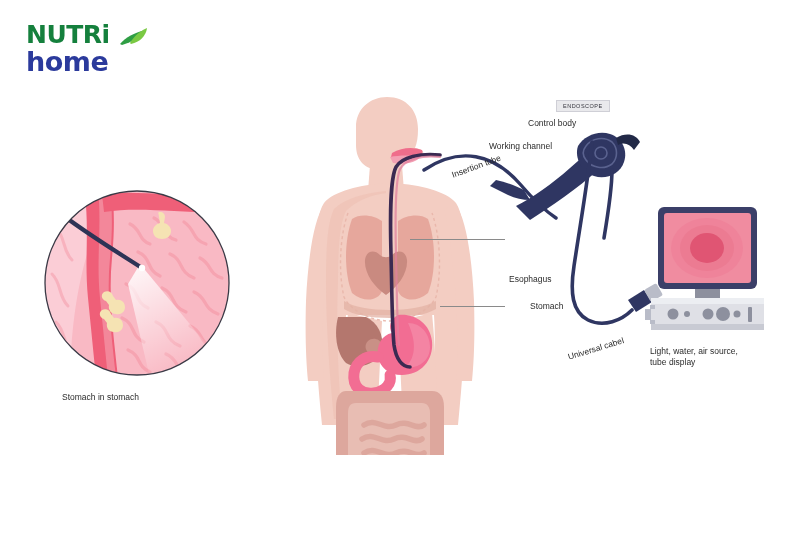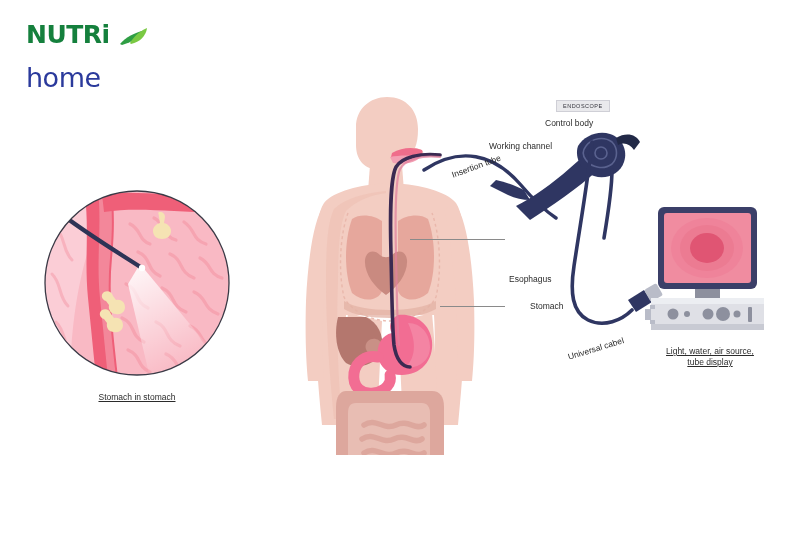--- a/index.html
+++ b/index.html
@@ -14,35 +14,35 @@
 
   
   #logo{position:absolute;left:26px;top:22px;width:140px;height:56px;}
   #logo .nutri{
     font-family:"DejaVu Sans", sans-serif;
     font-weight:bold;font-size:25px;letter-spacing:-0.5px;
     color:#15803d;line-height:26px;display:block;
   }
   #logo .home{
     font-family:"DejaVu Sans", sans-serif;
-    font-weight:normal;font-size:27px;letter-spacing:-0.5px;
-    color:#2b3a9c;line-height:28px;display:block;margin-top:16px;
+    font-weight:bold;font-size:27px;letter-spacing:-0.5px;
+    color:#2b3a9c;line-height:28px;display:block;margin-top:0;
   }
   #logo .leaf{position:absolute;left:92px;top:1px;width:30px;height:24px;}
 
   
   .lbl{
     position:absolute;
     font-family:"Liberation Sans", sans-serif;
     font-size:8.5px;color:#2b2b2b;white-space:nowrap;
   }
   .cap{
-    position:absolute;text-align:center;
+    position:absolute;text-align:left;
     font-family:"Liberation Sans", sans-serif;
-    font-size:8.5px;color:#2b2b2b;line-height:11px;text-decoration:underline;
+    font-size:8.5px;color:#2b2b2b;line-height:11px;
   }
   .rot{transform-origin:left center;}
 
   
   #endoscope-badge{
     position:absolute;left:556px;top:100px;
     padding:2px 6px;background:#e9e9ec;border:1px solid #cfcfd6;
     font-family:"Liberation Sans", sans-serif;
     font-size:5.5px;letter-spacing:.5px;color:#34343c;
   }
@@ -268,21 +268,21 @@
              C 64 188, 82 180, 92 170" fill="none" stroke="#2f3662" stroke-width="3.6" stroke-linecap="round"></path>
 
     <g>
       <path d="M88 160 L104 150 L112 162 L96 172 Z" fill="#2f3662"></path>
       <rect x="104" y="150" width="14" height="14" rx="2" fill="#b9bcc8" transform="rotate(-30 104 150)"></rect>
     </g>
   </svg>
 
   <div id="endoscope-badge">ENDOSCOPE</div>
 
-  <div class="lbl" style="left:528px;top:118px;margin-left:17px;">Control body</div>
+  <div class="lbl" style="left:528px;top:118px;">Control body</div>
 
   <div class="lbl" style="left:489px;top:141px;">Working channel</div>
 
   <div class="lbl rot" style="left:452px;top:170px;transform:rotate(-20deg);">Insertion tube</div>
 
   <div class="lbl rot" style="left:568px;top:352px;transform:rotate(-17deg);">Universal cabel</div>
 
   <svg id="monitor-scene" viewBox="0 0 125 140">
 
     <rect x="13" y="2" width="99" height="82" rx="6" fill="#3b3f68"></rect>

